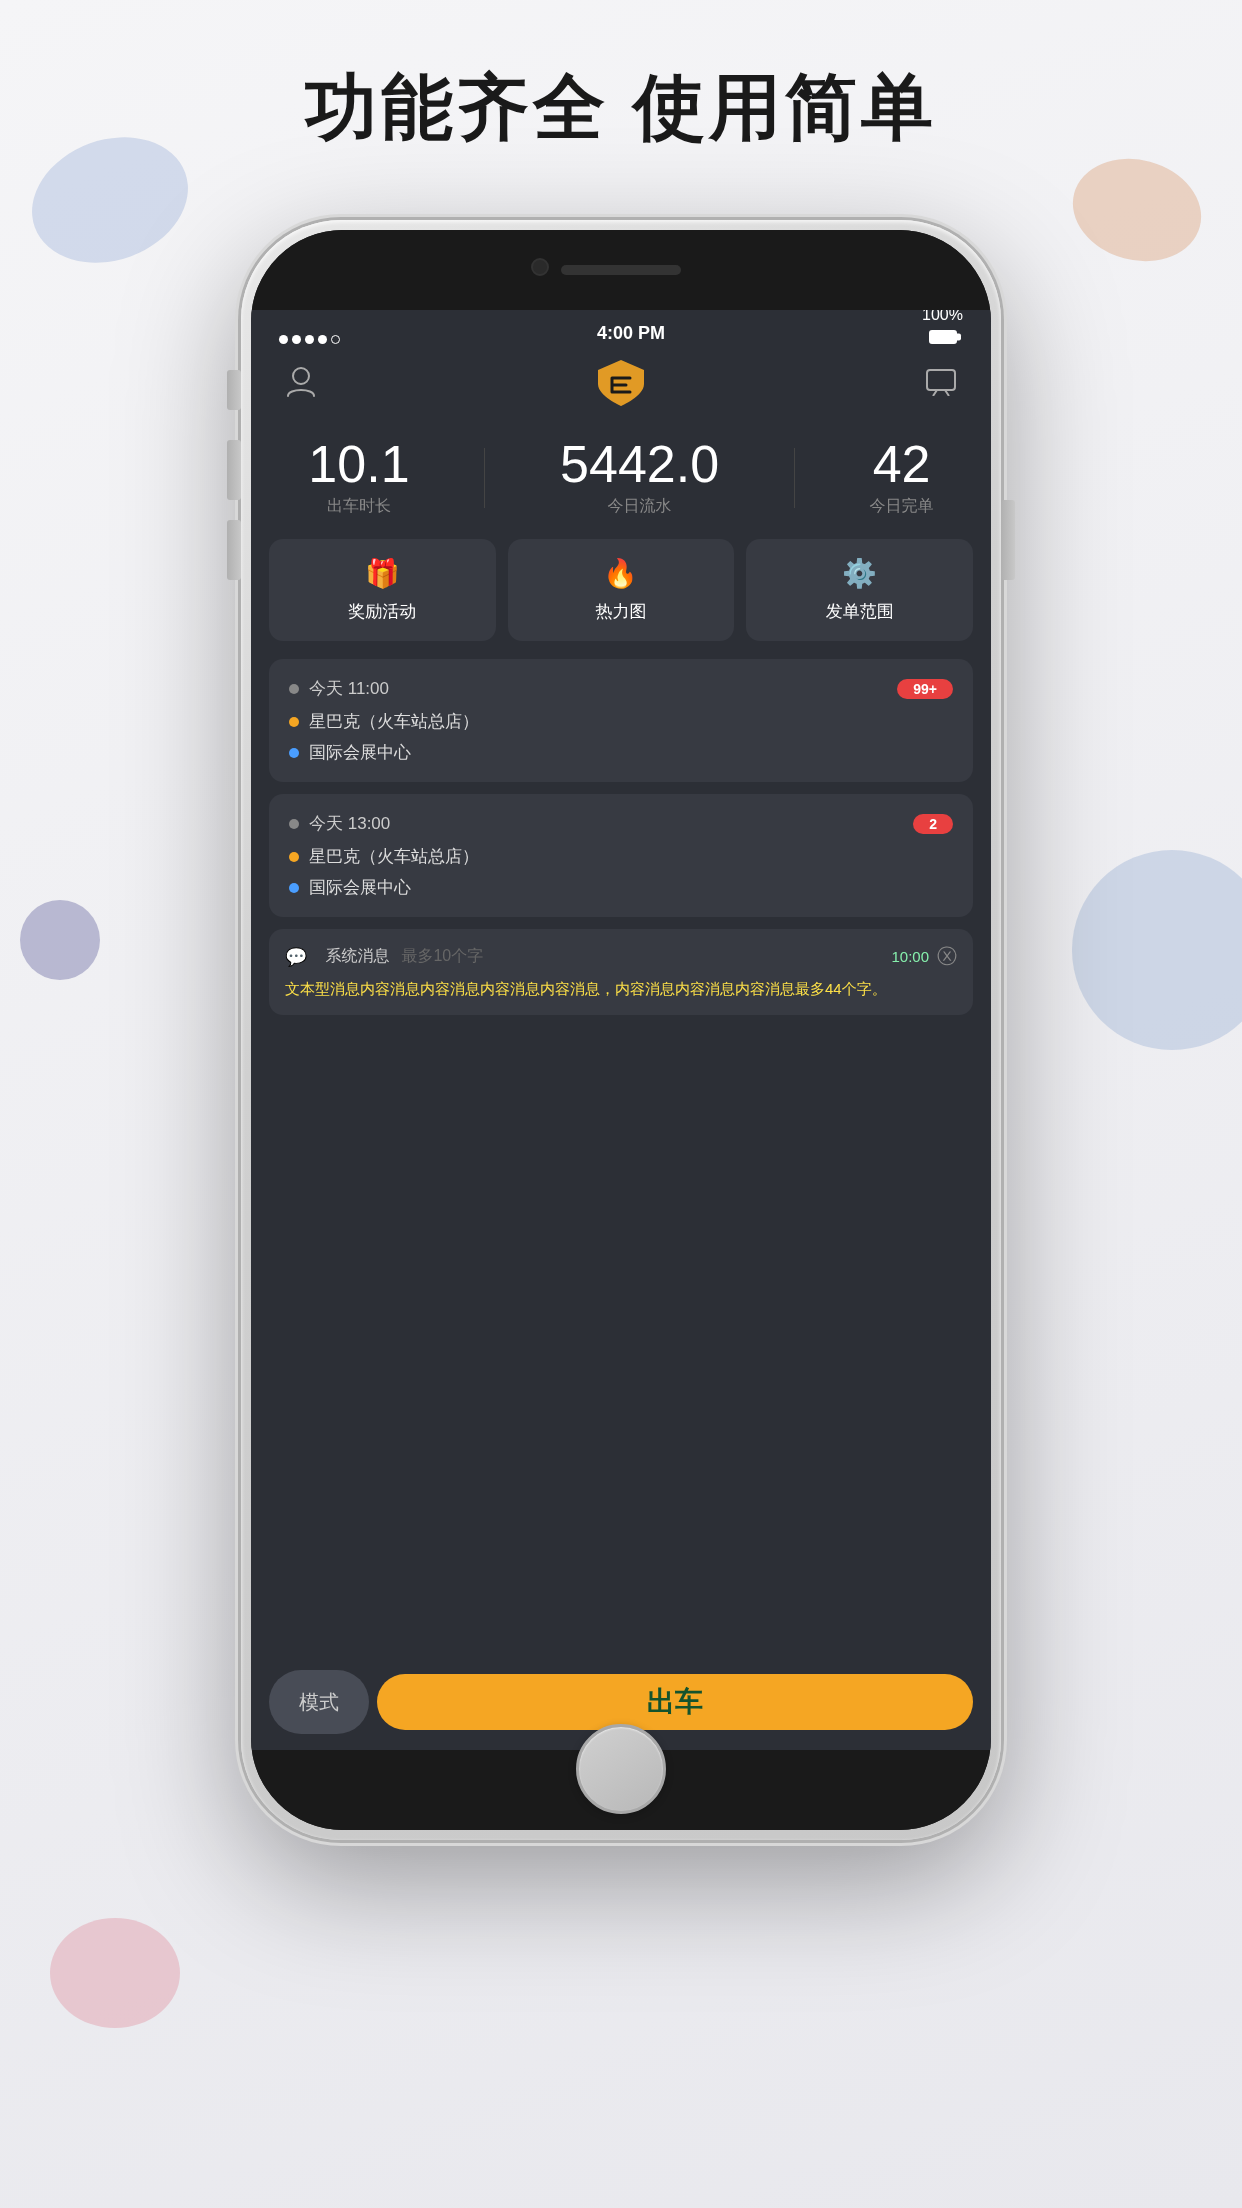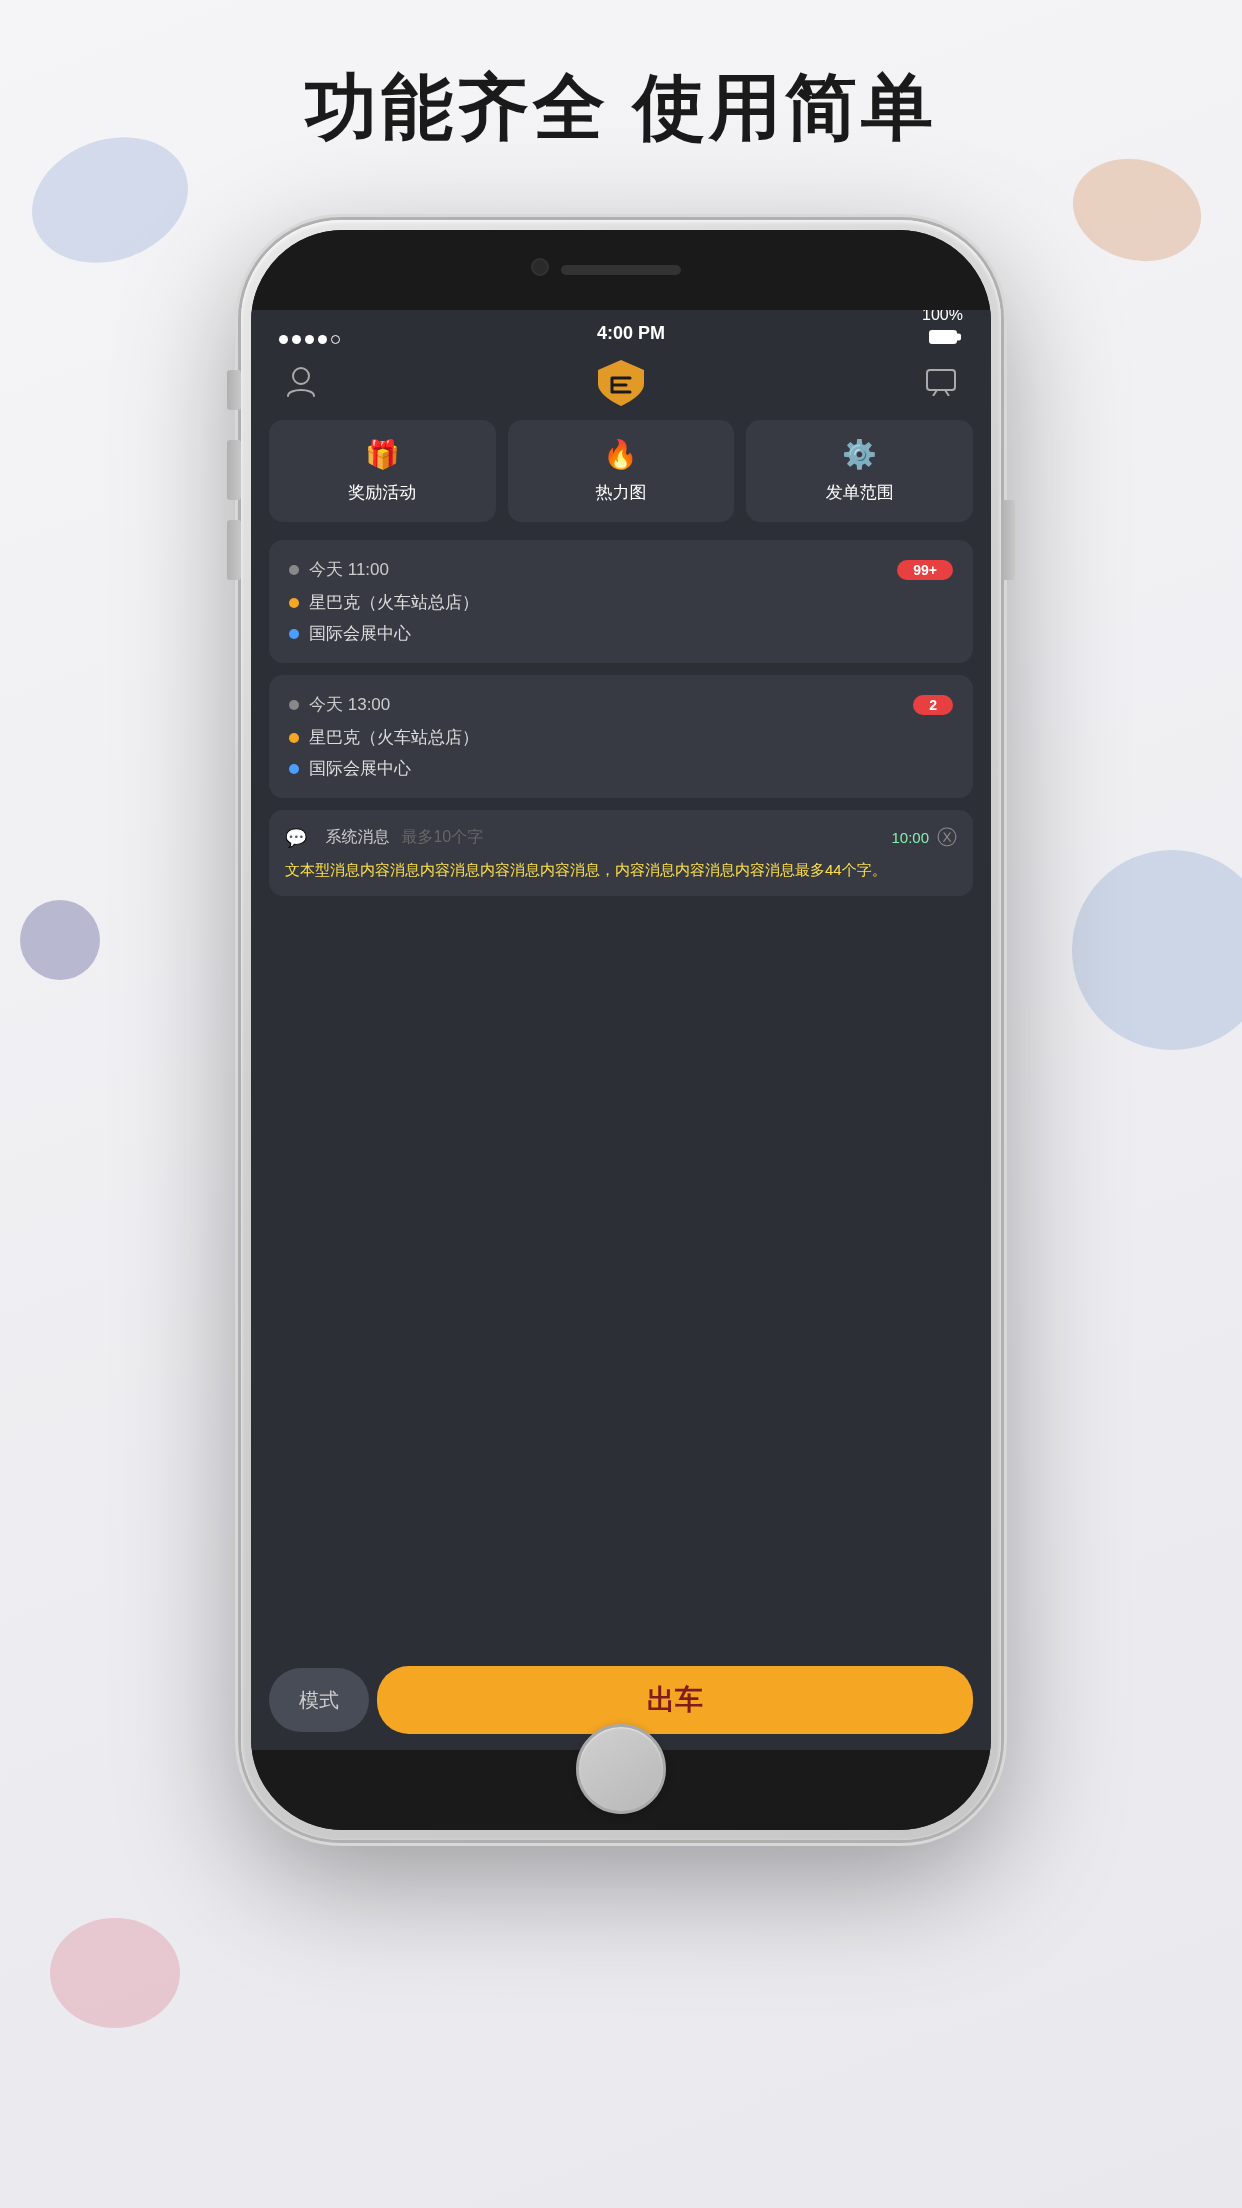--- a/index.html
+++ b/index.html
@@ -380,25 +380,25 @@
       height: 64px;
       background: #484c56;
       border-radius: 32px;
       display: flex; align-items: center; justify-content: center;
       color: #ccc;
       font-size: 20px;
       flex-shrink: 0;
     }
     .go-btn {
       flex: 1;
-      height: 68px;
+      height: 56px;
       background: #f5a623;
       border-radius: 32px;
       display: flex; align-items: center; justify-content: center;
-      color: #7f1d1d;
+      color: #14532d;
       font-size: 28px;
       font-weight: 600;
     }
 
     
     .phone-home {
       position: absolute;
       bottom: 16px; left: 50%;
       transform: translateX(-50%);
       width: 90px; height: 90px;
@@ -499,20 +499,36 @@
           </svg>
         </div>
         <div class="header-msg-icon">
           <svg width="32" height="28" viewBox="0 0 32 28" fill="none">
             <rect x="2" y="2" width="28" height="20" rx="3" stroke="#aaa" stroke-width="2" fill="none"></rect>
             <path d="M8 28 L12 22 L20 22 L24 28" stroke="#aaa" stroke-width="2" fill="none" stroke-linejoin="round"></path>
           </svg>
         </div>
       </div>
 
+      <div class="stats-row">
+        <div class="stat-item">
+          <div class="stat-value">10.1</div>
+          <div class="stat-label">出车时长</div>
+        </div>
+        <div class="stat-divider"></div>
+        <div class="stat-item">
+          <div class="stat-value">5442.0</div>
+          <div class="stat-label">今日流水</div>
+        </div>
+        <div class="stat-divider"></div>
+        <div class="stat-item">
+          <div class="stat-value">42</div>
+          <div class="stat-label">今日完单</div>
+        </div>
+      </div>
 
       <div class="quick-actions">
         <div class="quick-btn">
           <span class="quick-btn-icon">🎁</span>
           <span class="quick-btn-label">奖励活动</span>
         </div>
         <div class="quick-btn">
           <span class="quick-btn-icon">🔥</span>
           <span class="quick-btn-label">热力图</span>
         </div>

